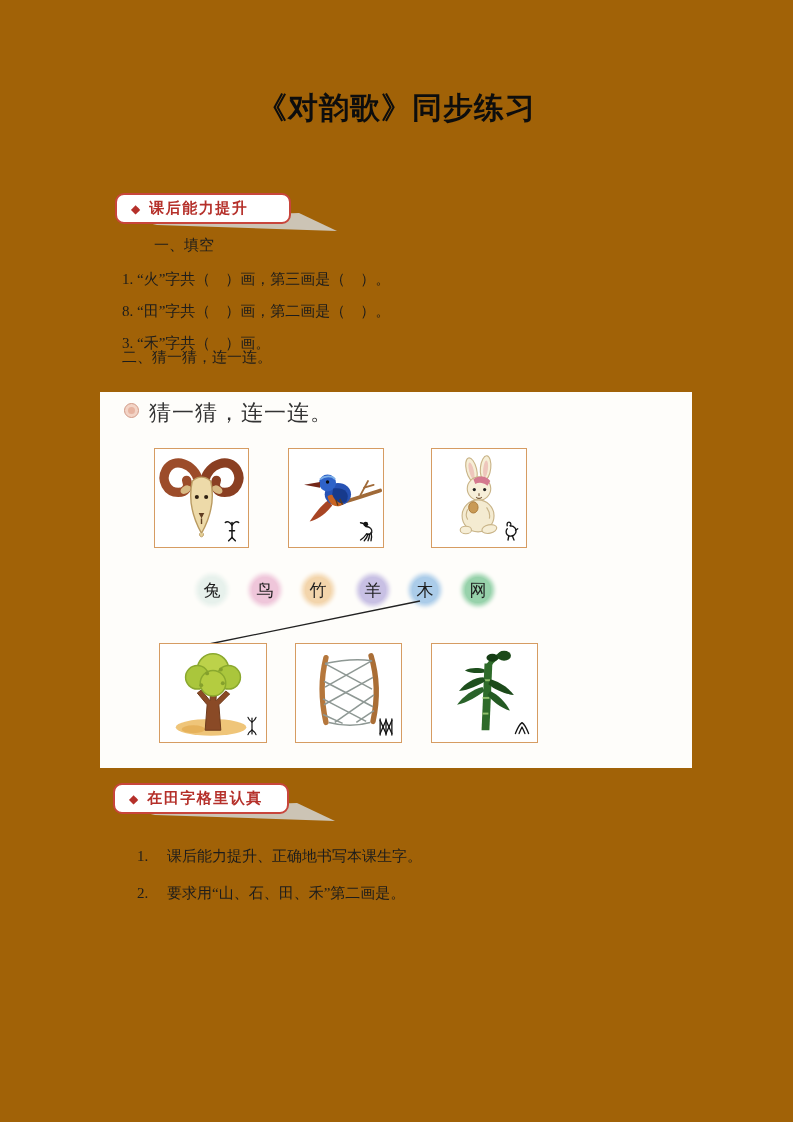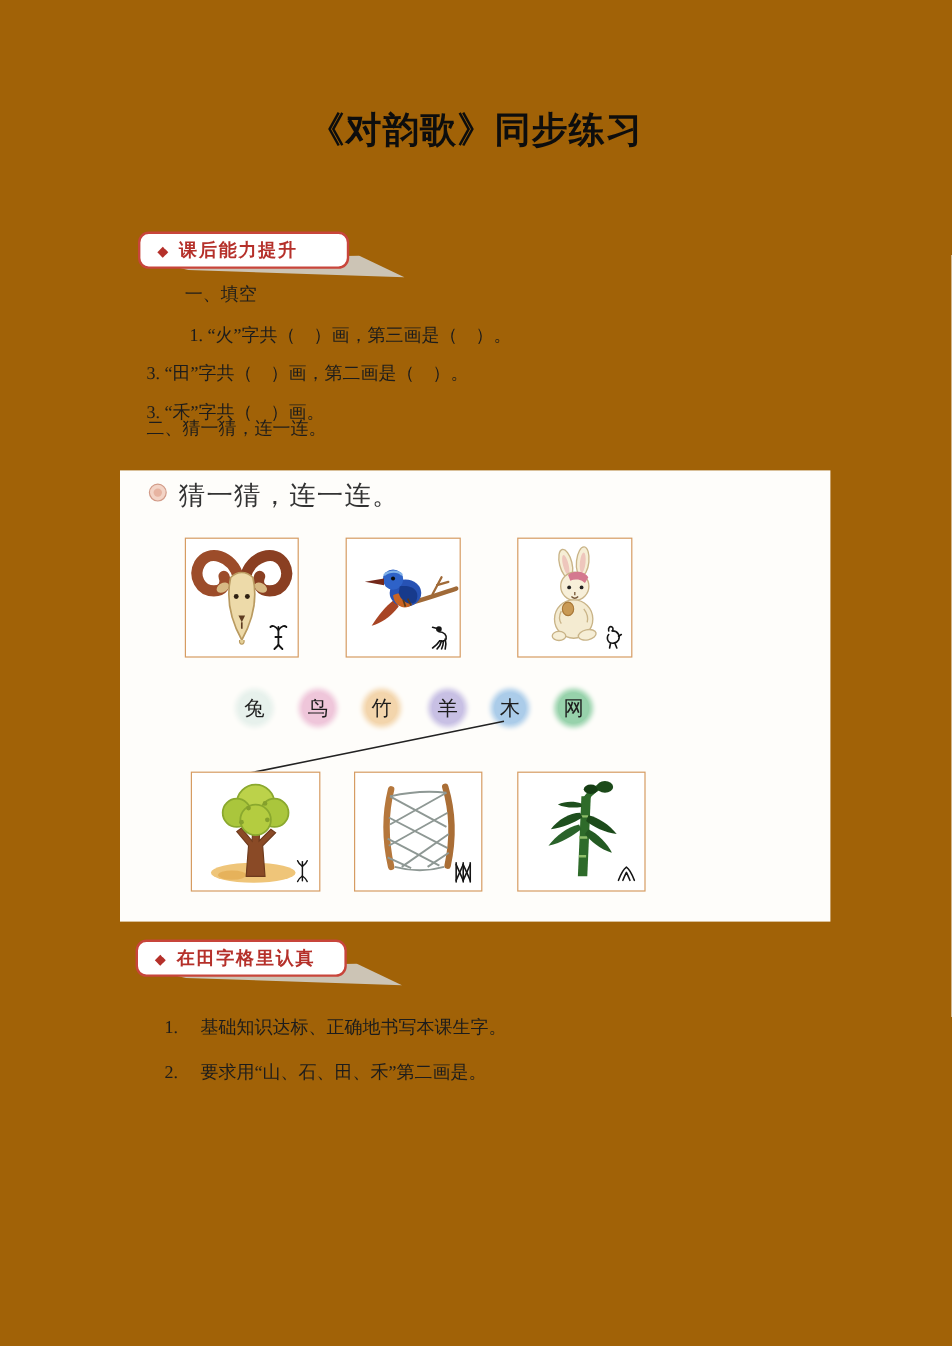--- a/index.html
+++ b/index.html
@@ -62,22 +62,22 @@
     <svg class="badge-shadow" width="210" height="20">
       <polygon points="0,6 168,0 206,18 26,12" fill="#ccc4b5"></polygon>
     </svg>
     <div class="badge-body">
       <span class="diamond">◆</span>
       <span>课后能力提升</span>
     </div>
   </div>
 
   <div class="q" style="left:122px; top:236px;margin-left:32px;">一、填空</div>
-  <div class="q" style="left:122px; top:270px;margin-left:36px;">1. “火”字共（　）画，第三画是（　）。</div>
-  <div class="q" style="left:122px; top:302px;">3. “田”字共（　）画，第二画是（　）。</div>
+  <div class="q" style="left:122px; top:270px;">1. “火”字共（　）画，第三画是（　）。</div>
+  <div class="q" style="left:122px; top:302px;">8. “田”字共（　）画，第二画是（　）。</div>
   <div class="q" style="left:122px; top:334px;">3. “禾”字共（　）画。</div>
   <div class="q" style="left:122px; top:348px;">二、猜一猜，连一连。</div>
 
   <div class="scan">
 
     <span class="marker">
         <span class="marker-inner"></span>
       </span>
     <div class="ex-label">猜一猜，连一连。</div>
 
@@ -250,19 +250,19 @@
     <svg class="badge-shadow" width="210" height="20">
       <polygon points="0,6 168,0 206,18 26,12" fill="#ccc4b5"></polygon>
     </svg>
     <div class="badge-body">
       <span class="diamond">◆</span>
       <span>在田字格里认真</span>
     </div>
   </div>
 
   <div class="list-item" style="left:122px; top:830px;">
-    <span class="num">1.</span><span>基础知识达标、正确地书写本课生字。</span>
+    <span class="num">1.</span><span>课后能力提升、正确地书写本课生字。</span>
   </div>
   <div class="list-item" style="left:122px; top:867px;">
     <span class="num">2.</span><span>要求用“山、石、田、禾”第二画是。</span>
   </div>
 
 </div>
 
 </body></html>

